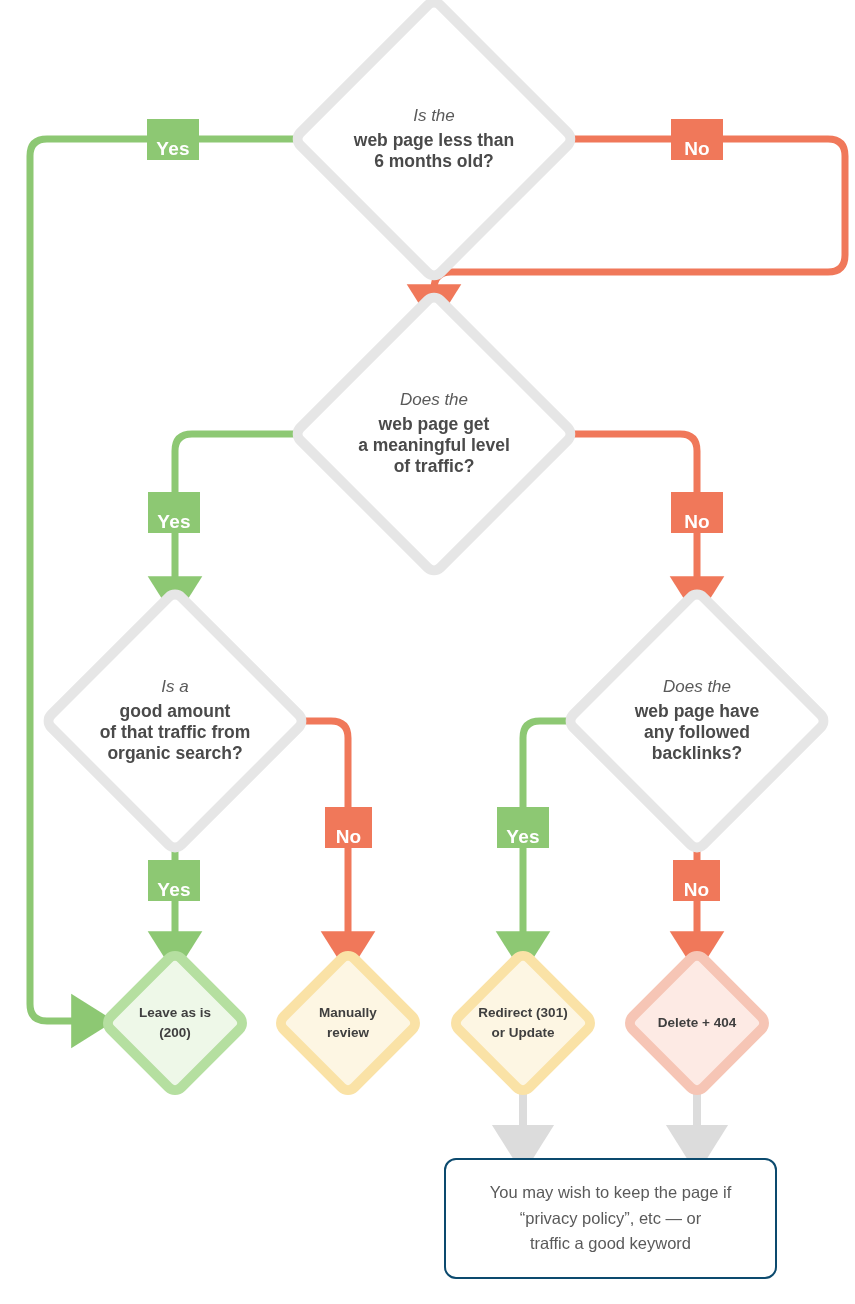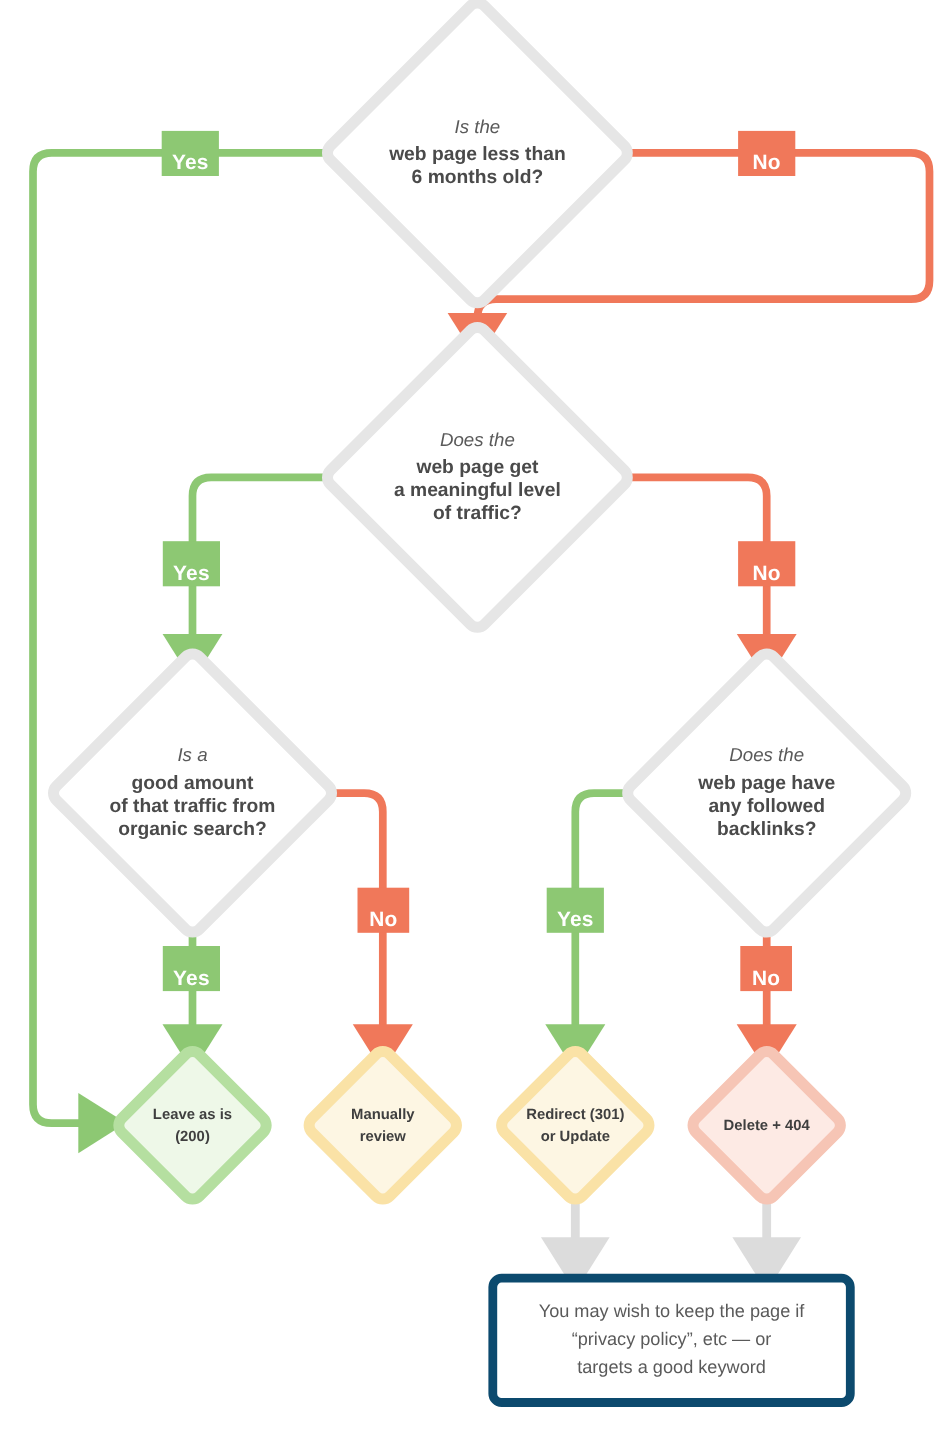--- a/index.html
+++ b/index.html
@@ -84,21 +84,21 @@
     letter-spacing: .2px;
     z-index: 6;
   }
   .badge.yes { background: #8dc873; }
   .badge.no  { background: #f0785a; }
 
   
   .note {
     position: absolute;
     box-sizing: border-box;
-    border: 8px solid #0c4a6e;
+    border: 2px solid #0c4a6e;
     border-radius: 12px;
     background: #ffffff;
     display: flex;
     align-items: center;
     justify-content: center;
     text-align: center;
     color: #5a5a5a;
     font-size: 16.5px;
     line-height: 1.55;
     padding: 6px 14px;
@@ -230,17 +230,17 @@
   </div>
 
   <div class="badge no" style="left:673px; top:860px; width:47px; height:41px;">
     <span>No</span>
   </div>
 
   <div class="note" style="left:444px; top:1158px; width:333px; height:121px;">
     <div>
       <span>You may wish to keep the page if</span>
       <span>“privacy policy”, etc — or</span>
-      <span>targets a good keyword</span>
+      <span>traffic a good keyword</span>
     </div>
   </div>
 
 </div>
 
 </body></html>

